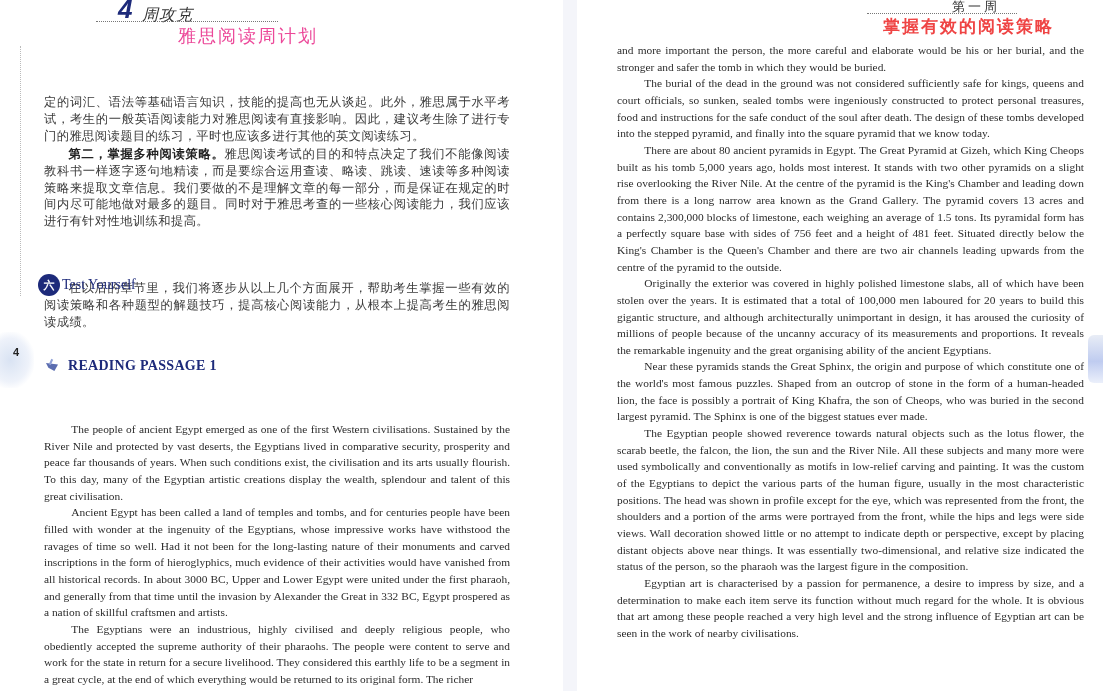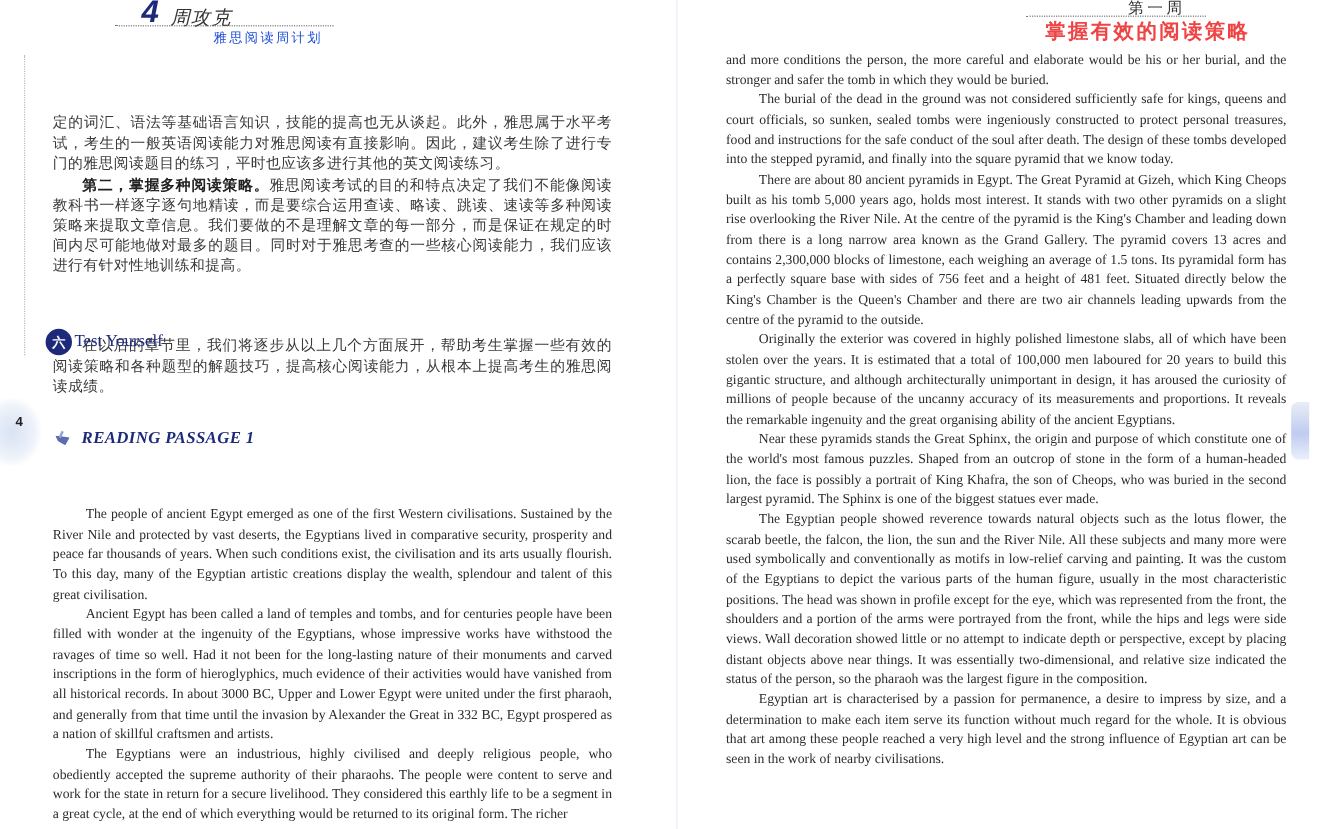--- a/index.html
+++ b/index.html
@@ -8,34 +8,34 @@
     background:#ffffff;
     font-family:"Liberation Serif", "DejaVu Serif", serif;
     color:#2a2a2a;
     position:relative;
   }
   .page {
     position:absolute; top:0; height:691px; overflow:hidden; background:#ffffff;
   }
   .page-left { left:0; width:563px; }
   .gutter { position:absolute; left:563px; top:0; width:18px; height:691px; background:#f4f5fa; }
-  .page-right { left:565px; width:526px; }
+  .page-right { left:577px; width:526px; }
 
   
   .lh-week {
     position:absolute; left:118px; top:-4px;
     color:#1d2a7a; font-family:"Liberation Sans", sans-serif;
     font-weight:bold; font-style:italic; font-size:26px; line-height:26px;
   }
   .lh-week-sub {
     position:absolute; left:142px; top:5px; font-size:16px; color:#333;
     font-style:italic; letter-spacing:1px;
   }
   .lh-rule { position:absolute; left:96px; top:21px; width:182px; border-top:1px dotted #777; }
-  .lh-title { position:absolute; left:178px; top:24px; font-size:11px; color:#1d4ed8; letter-spacing:2px; }
+  .lh-title { position:absolute; left:178px; top:24px; font-size:18px; color:#ec4899; letter-spacing:2px; }
   .dotline-left { position:absolute; left:20px; top:46px; height:250px; border-left:1px dotted #bbb; }
   .page-num {
     position:absolute; left:13px; top:346px; font-family:"Liberation Sans", sans-serif;
     font-size:11px; font-weight:bold; color:#222;
   }
   .deco-left {
     position:absolute; left:0; top:332px; width:34px; height:56px;
     background:radial-gradient(ellipse at 30% 50%, #d9e3f3 0%, #eef2fa 55%, rgba(255,255,255,0) 75%);
   }
 
@@ -47,21 +47,21 @@
   .indent { text-indent:2em; }
 
   .ty-head { position:absolute; left:38px; top:274px; height:22px; display:flex; align-items:center; }
   .ty-badge {
     width:22px; height:22px; border-radius:50%; background:#1d2a7a; color:#fff;
     font-size:11px; font-weight:bold; display:flex; align-items:center; justify-content:center;
     font-family:"DejaVu Sans", sans-serif;
   }
   .ty-label { margin-left:2px; color:#1d2a7a; font-weight:normal; font-size:14px; }
 
-  .rp-head { position:absolute; left:44px; top:357px; height:18px; display:flex; align-items:center;font-style:italic; }
+  .rp-head { position:absolute; left:44px; top:357px; height:18px; display:flex; align-items:center; }
   .rp-icon { width:16px; height:14px; position:relative; margin-right:8px; }
   .rp-icon::before {
     content:""; position:absolute; left:2px; top:4px; width:12px; height:8px;
     background:#5b6db0; clip-path:polygon(0 0,100% 20%,70% 100%,20% 60%);
   }
   .rp-icon::after {
     content:""; position:absolute; left:6px; top:0px; width:2px; height:6px; background:#8fa0d6;
     transform:rotate(25deg);
   }
   .rp-label { color:#1d2a7a; font-weight:bold; font-size:14px; letter-spacing:0.3px; }
@@ -132,21 +132,21 @@
 <div class="gutter"></div>
 
 <div class="page page-right">
   <div class="rh-week">第一周</div>
   <div class="rh-rule"></div>
   <div class="rh-title">掌握有效的阅读策略</div>
 
   <div class="deco-right"></div>
 
   <div class="en" style="left:40px; top:42px; width:467px;">
-    <p class="cont">and more conditions the person, the more careful and elaborate would be his or her burial, and the stronger and safer the tomb in which they would be buried.</p>
+    <p class="cont">and more important the person, the more careful and elaborate would be his or her burial, and the stronger and safer the tomb in which they would be buried.</p>
     <p>The burial of the dead in the ground was not considered sufficiently safe for kings, queens and court officials, so sunken, sealed tombs were ingeniously constructed to protect personal treasures, food and instructions for the safe conduct of the soul after death. The design of these tombs developed into the stepped pyramid, and finally into the square pyramid that we know today.</p>
     <p>There are about 80 ancient pyramids in Egypt. The Great Pyramid at Gizeh, which King Cheops built as his tomb 5,000 years ago, holds most interest. It stands with two other pyramids on a slight rise overlooking the River Nile. At the centre of the pyramid is the King's Chamber and leading down from there is a long narrow area known as the Grand Gallery. The pyramid covers 13 acres and contains 2,300,000 blocks of limestone, each weighing an average of 1.5 tons. Its pyramidal form has a perfectly square base with sides of 756 feet and a height of 481 feet. Situated directly below the King's Chamber is the Queen's Chamber and there are two air channels leading upwards from the centre of the pyramid to the outside.</p>
     <p>Originally the exterior was covered in highly polished limestone slabs, all of which have been stolen over the years. It is estimated that a total of 100,000 men laboured for 20 years to build this gigantic structure, and although architecturally unimportant in design, it has aroused the curiosity of millions of people because of the uncanny accuracy of its measurements and proportions. It reveals the remarkable ingenuity and the great organising ability of the ancient Egyptians.</p>
     <p>Near these pyramids stands the Great Sphinx, the origin and purpose of which constitute one of the world's most famous puzzles. Shaped from an outcrop of stone in the form of a human-headed lion, the face is possibly a portrait of King Khafra, the son of Cheops, who was buried in the second largest pyramid. The Sphinx is one of the biggest statues ever made.</p>
     <p>The Egyptian people showed reverence towards natural objects such as the lotus flower, the scarab beetle, the falcon, the lion, the sun and the River Nile. All these subjects and many more were used symbolically and conventionally as motifs in low-relief carving and painting. It was the custom of the Egyptians to depict the various parts of the human figure, usually in the most characteristic positions. The head was shown in profile except for the eye, which was represented from the front, the shoulders and a portion of the arms were portrayed from the front, while the hips and legs were side views. Wall decoration showed little or no attempt to indicate depth or perspective, except by placing distant objects above near things. It was essentially two-dimensional, and relative size indicated the status of the person, so the pharaoh was the largest figure in the composition.</p>
     <p>Egyptian art is characterised by a passion for permanence, a desire to impress by size, and a determination to make each item serve its function without much regard for the whole. It is obvious that art among these people reached a very high level and the strong influence of Egyptian art can be seen in the work of nearby civilisations.</p>
   </div>
 </div>
 
 </body></html>

